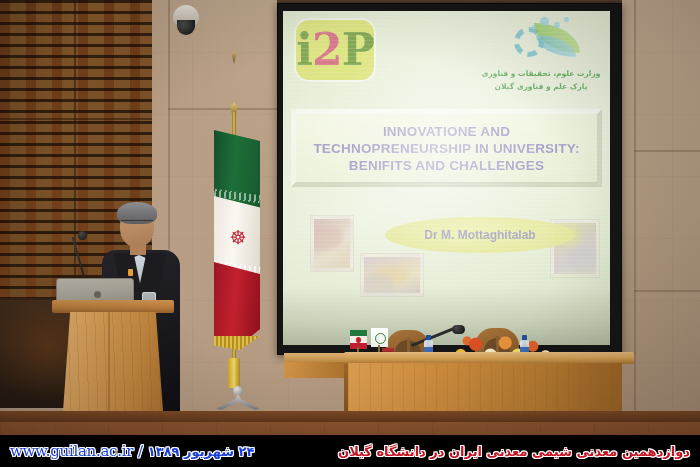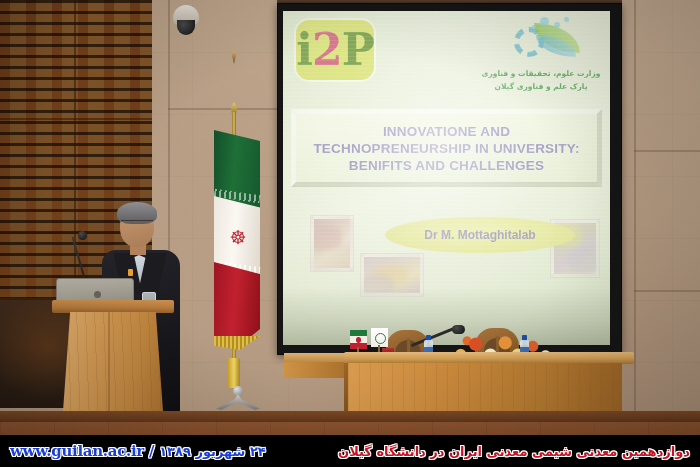--- a/index.html
+++ b/index.html
@@ -513,21 +513,21 @@
     background:#000;
     display:flex; align-items:center; justify-content:space-between;
     padding:0 10px;
   }
   .banner-left{
     display:flex; align-items:center; gap:5px;
     direction:rtl;
   }
   .banner-url{
     font-family:"DejaVu Serif", serif;
-    font-weight:bold; font-size:15px; color:#1a3fd6;
+    font-weight:normal; font-size:15px; color:#1a3fd6;
     letter-spacing:-.3px;
     text-shadow:
       -1px 0 #fff, 1px 0 #fff, 0 -1px #fff, 0 1px #fff,
       -1px -1px #fff, 1px -1px #fff, -1px 1px #fff, 1px 1px #fff;
     direction:ltr;
   }
   .banner-date{
     font-family:"DejaVu Sans", sans-serif;
     font-weight:bold; font-size:13px; color:#1a3fd6;
     direction:rtl;

